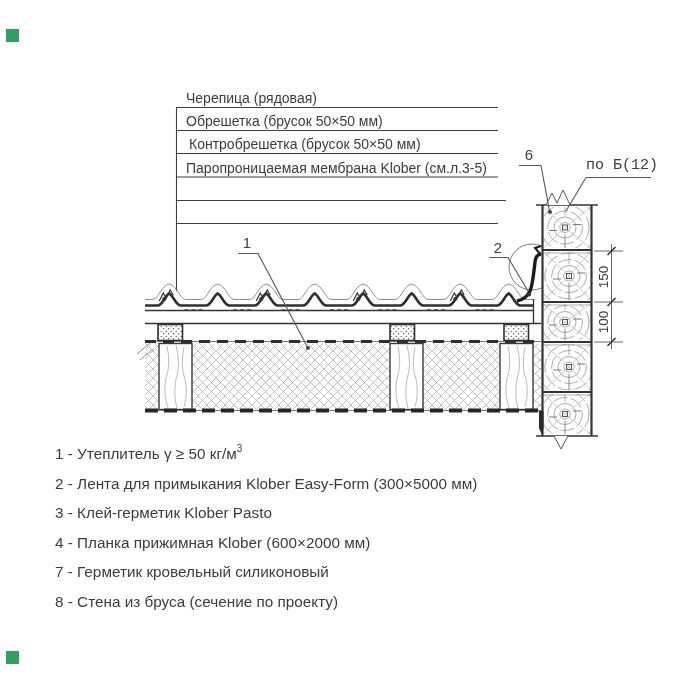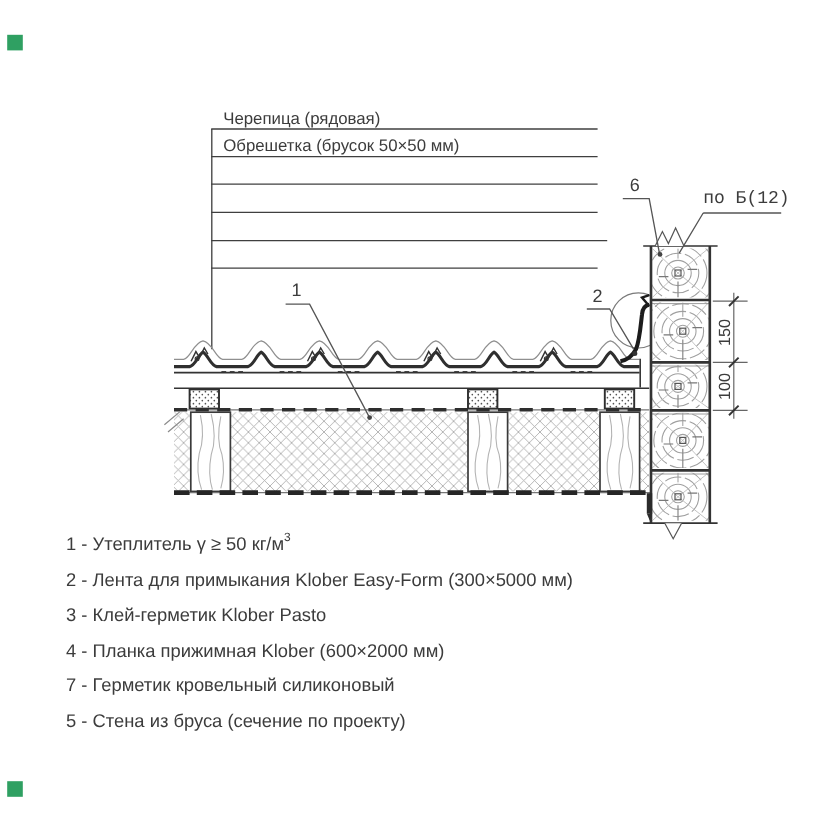--- a/index.html
+++ b/index.html
@@ -250,30 +250,32 @@
       <circle cx="308" cy="348" r="2" fill="#444" stroke="none"></circle>
       <path d="M489,257.5 H508 L528,291"></path>
       <path d="M519,165.5 H541 L549.5,211"></path>
       <circle cx="550" cy="212" r="2" fill="#444" stroke="none"></circle>
       <path d="M586,177.5 H651 M586,177.5 L566,211"></path>
     </g>
   </svg>
 
   <div class="txt layer-label" style="left:186px;top:90px;">Черепица (рядовая)</div>
   <div class="txt layer-label" style="left:186px;top:113px;">Обрешетка (брусок 50×50 мм)</div>
+  <div class="txt layer-label" style="left:189px;top:136px;">Контробрешетка (брусок 50×50 мм)</div>
+  <div class="txt layer-label" style="left:186px;top:160px;">Паропроницаемая мембрана Klober (см.л.3-5)</div>
 
   <div class="txt callout" style="left:234px;top:235px;">1</div>
   <div class="txt callout" style="left:485px;top:240px;">2</div>
   <div class="txt callout" style="left:516px;top:147px;">6</div>
   <div class="txt secref" style="left:586px;top:158px;">по Б(12)</div>
 
   <div class="txt dim" style="left:584px;top:269px;">150</div>
   <div class="txt dim" style="left:584px;top:314px;">100</div>
 
   <div>
     <div class="legend-row" style="top:440px;"><span>1 - Утеплитель γ ≥ 50 кг/м</span><sup>3</sup></div>
     <div class="legend-row" style="top:470px;"><span>2 - Лента для примыкания Klober Easy-Form (300×5000 мм)</span><sup></sup></div>
     <div class="legend-row" style="top:499px;"><span>3 - Клей-герметик Klober  Pasto</span><sup></sup></div>
     <div class="legend-row" style="top:529px;"><span>4 - Планка прижимная Klober (600×2000 мм)</span><sup></sup></div>
     <div class="legend-row" style="top:558px;"><span>7 - Герметик кровельный силиконовый</span><sup></sup></div>
-    <div class="legend-row" style="top:588px;"><span>5 - Стена из бруса (сечение по проекту)</span><sup></sup></div>
+    <div class="legend-row" style="top:588px;"><span>8 - Стена из бруса (сечение по проекту)</span><sup></sup></div>
   </div>
 </div>
 
 </body></html>

